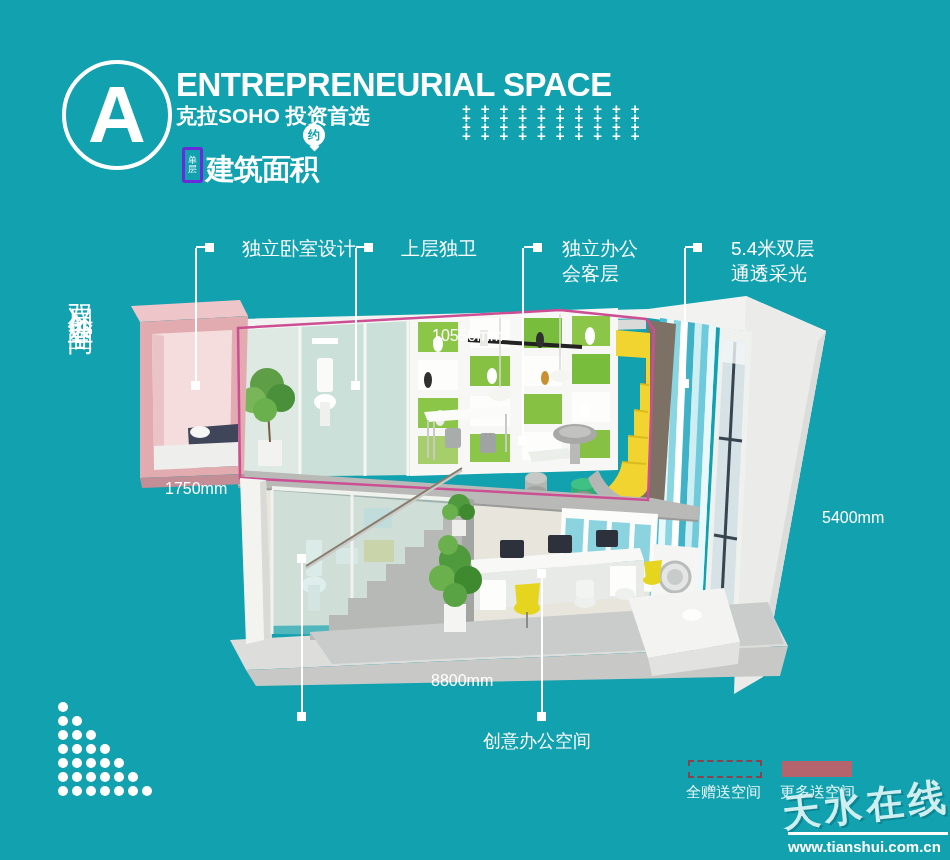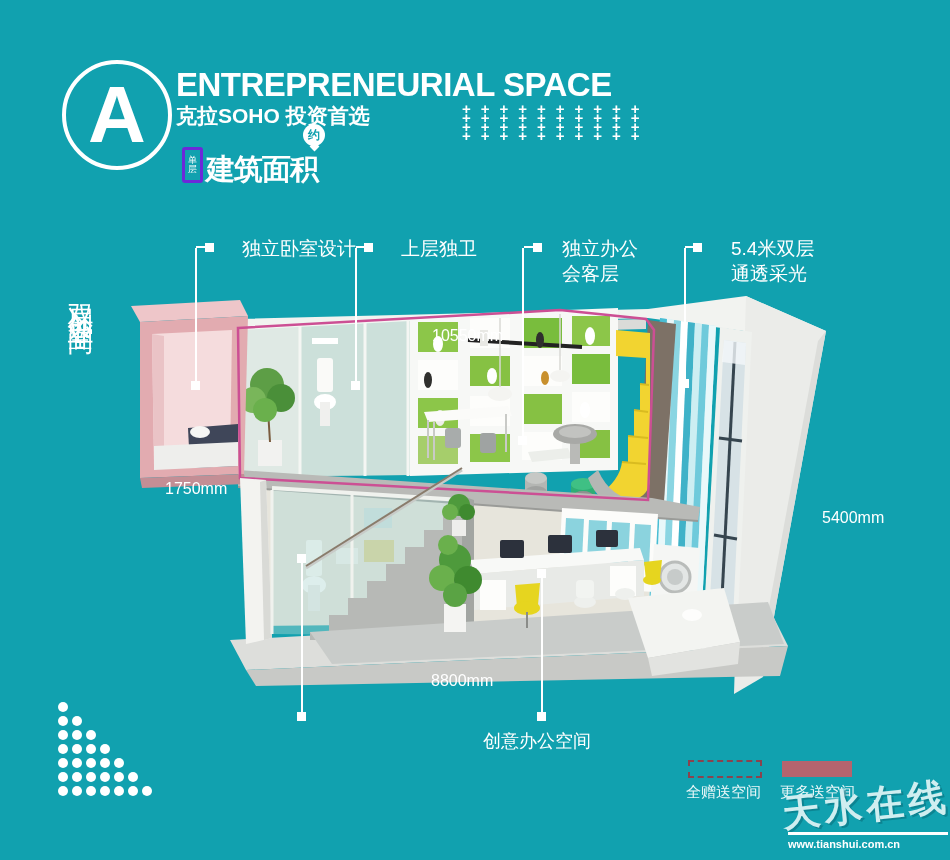--- a/index.html
+++ b/index.html
@@ -34,21 +34,21 @@
   .leader-h{height:2px;background:#fff;}
   .leader-sq{width:9px;height:9px;background:#fff;}
   
   .legend-label{font-size:15px;white-space:nowrap;color:#eaf7f8;}
   .legend-dash{box-sizing:border-box;width:74px;height:18px;border:2px dashed #8a434e;}
   .legend-solid{width:70px;height:16px;background:#b5646e;}
   
   .wm-brand{font-size:38px;font-weight:bold;letter-spacing:4px;color:#cfeef0;
             transform:rotate(-6deg);text-shadow:2px 2px 0 rgba(10,110,122,0.55);white-space:nowrap;}
   .wm-rule{height:3px;background:#fff;}
-  .wm-url{font-size:11px;font-weight:bold;white-space:nowrap;}
+  .wm-url{font-size:15px;font-weight:bold;white-space:nowrap;}
   
   .dot-row{height:14px;}
   .dot{display:inline-block;width:10px;height:10px;border-radius:50%;background:#fff;margin-right:4px;}
 </style>
 </head>
 <body>
 
 <div id="stage">
 
   <svg width="950" height="860" viewBox="0 0 950 860">

